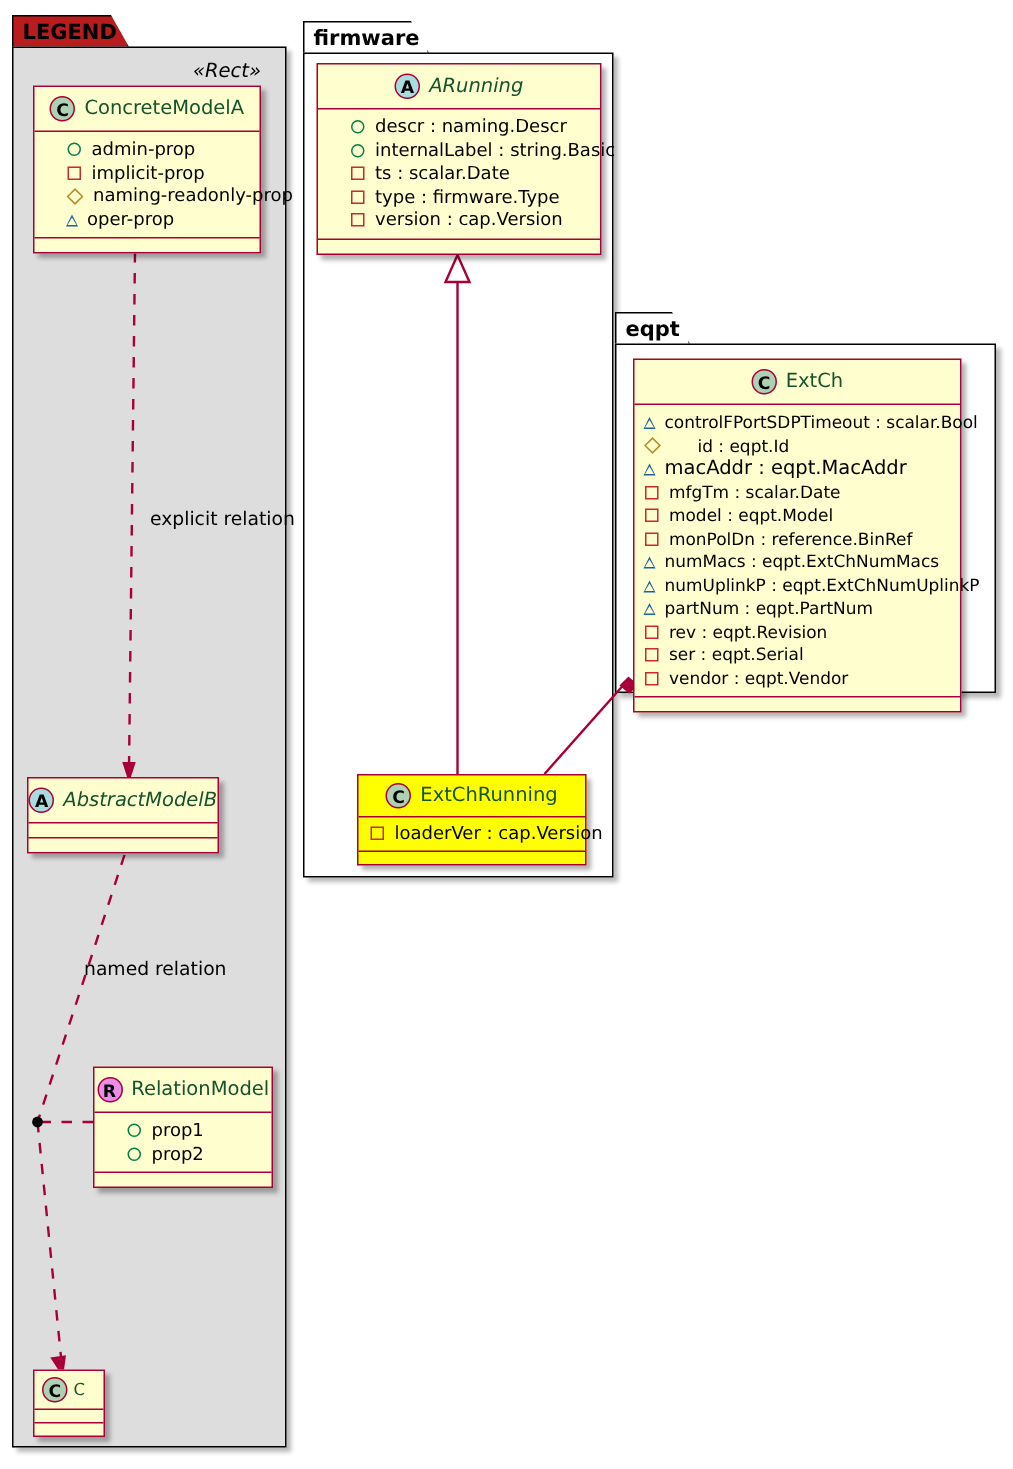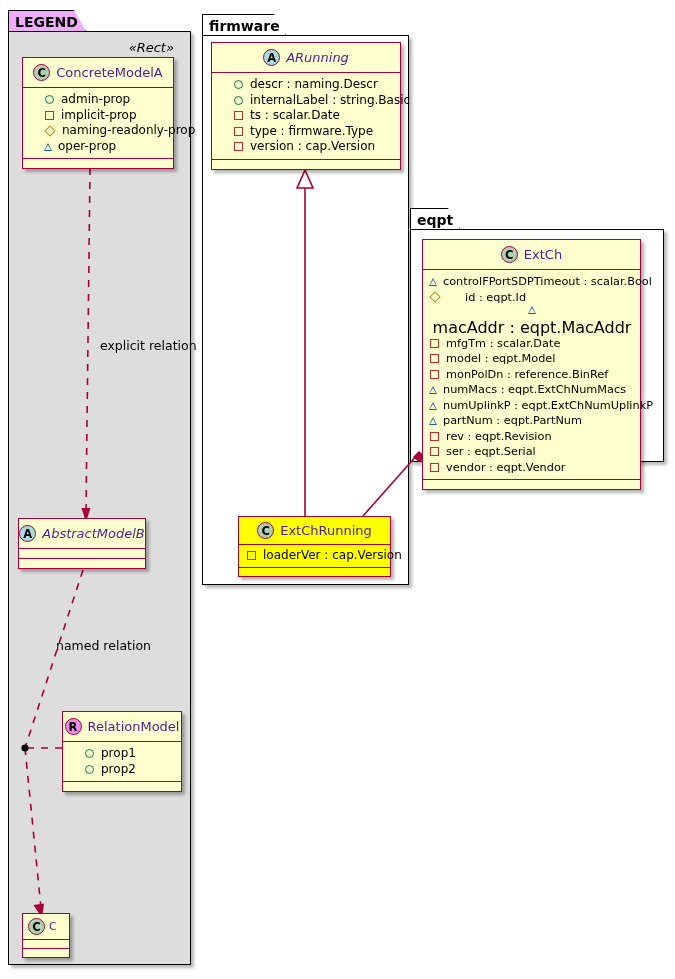--- a/index.html
+++ b/index.html
@@ -13,33 +13,33 @@
   .pkg-body{position:absolute;left:0;box-sizing:border-box;
             border:1.5px solid #000000;
             box-shadow:3px 3px 3px rgba(0,0,0,.28);}
   .pkg-tab{position:absolute;left:0;top:0;height:22px;box-sizing:border-box;
            border:1.5px solid #000000;border-bottom:none;
            font-size:14px;font-weight:bold;color:#000;
            padding:1px 16px 0 6px;line-height:20px;white-space:nowrap;}
   .pkg-tab::after{content:"";position:absolute;right:-1.5px;top:-1.5px;
                   width:0;height:0;border-top:23px solid #ffffff;
                   border-left:13px solid transparent;}
-  .pkg-tab-shade{background:#f0abfc;}
+  .pkg-tab-shade{background:#b91c1c;}
   .pkg-body-shade{background:#dddddd;}
   .pkg-body-white{background:#ffffff;}
   .pkg-tab-white{background:#ffffff;}
 
   
   .cls{position:absolute;box-sizing:border-box;
        border:1.3px solid #A80036;background:#FEFECE;
        box-shadow:3px 3px 3px rgba(0,0,0,.30);}
   .cls.hl{background:#FFFF00;border-color:#A80036;}
   .cls-head{display:flex;align-items:center;justify-content:center;
             gap:6px;padding:6px 8px 6px 8px;box-sizing:border-box;}
-  .cls-name{font-size:13px;color:#4c1d95;white-space:nowrap;}
+  .cls-name{font-size:13px;color:#14532d;white-space:nowrap;}
   .cls-name.italic{font-style:italic;}
   .sep{height:0;border-top:1.3px solid #A80036;}
   .cls-attrs{padding:4px 6px 4px 21px;}
   .attr{display:flex;align-items:center;gap:6px;
         font-size:12px;color:#000;line-height:15.5px;white-space:nowrap;}
   .cls-empty{height:9px;}
   .stereo{position:absolute;font-size:13px;font-style:italic;color:#000;
           text-align:right;white-space:nowrap;}
 
   
@@ -249,21 +249,21 @@
     <div class="sep"></div>
     <div class="cls-attrs" style="padding:4px 5px 4px 6px;">
       <div class="attr" style="font-size:11.3px;">
         <span class="m m-triangle"></span>
         <span>controlFPortSDPTimeout : scalar.Bool</span>
       </div>
       <div class="attr" style="font-size:11.3px;gap:24px;">
         <span class="m m-diamond"></span>
         <span>id : eqpt.Id</span>
       </div>
-      <div class="attr" style="font-size:16px;flex-direction:column;">
+      <div class="attr" style="font-size:13px;">
         <span class="m m-triangle"></span>
         <span>macAddr : eqpt.MacAddr</span>
       </div>
       <div class="attr" style="font-size:11.3px;">
         <span class="m m-square"></span>
         <span>mfgTm : scalar.Date</span>
       </div>
       <div class="attr" style="font-size:11.3px;">
         <span class="m m-square"></span>
         <span>model : eqpt.Model</span>

